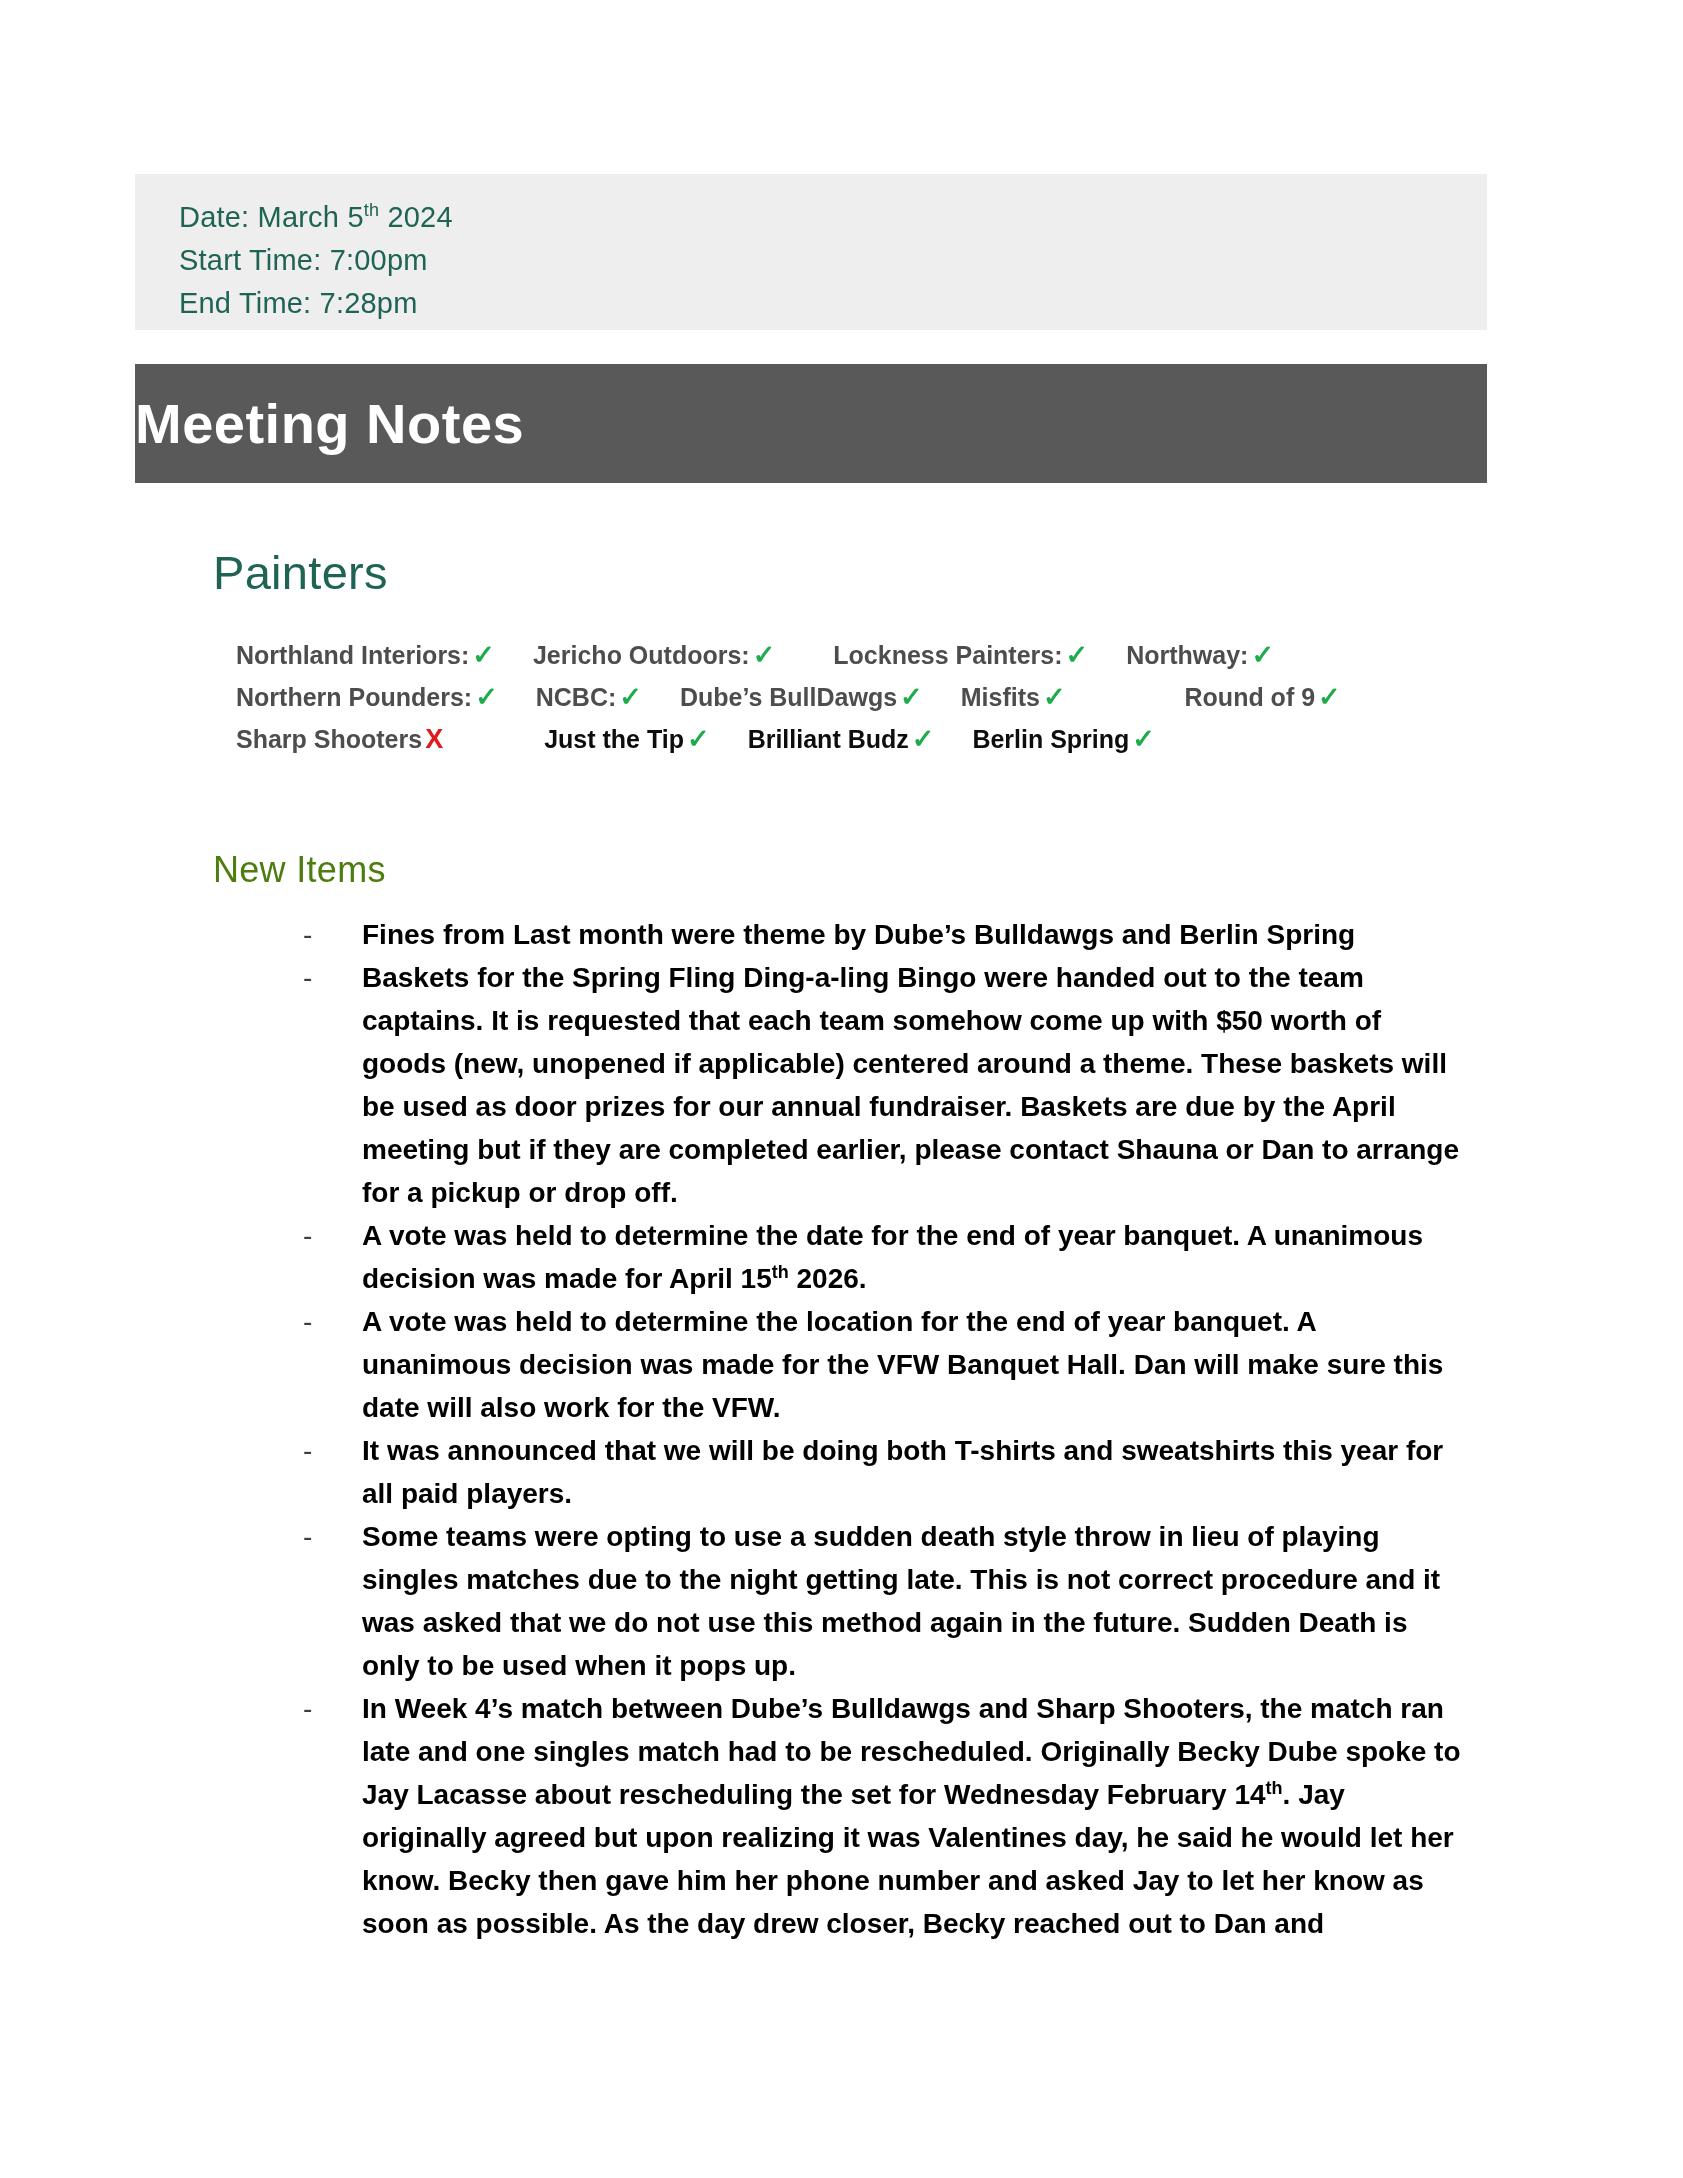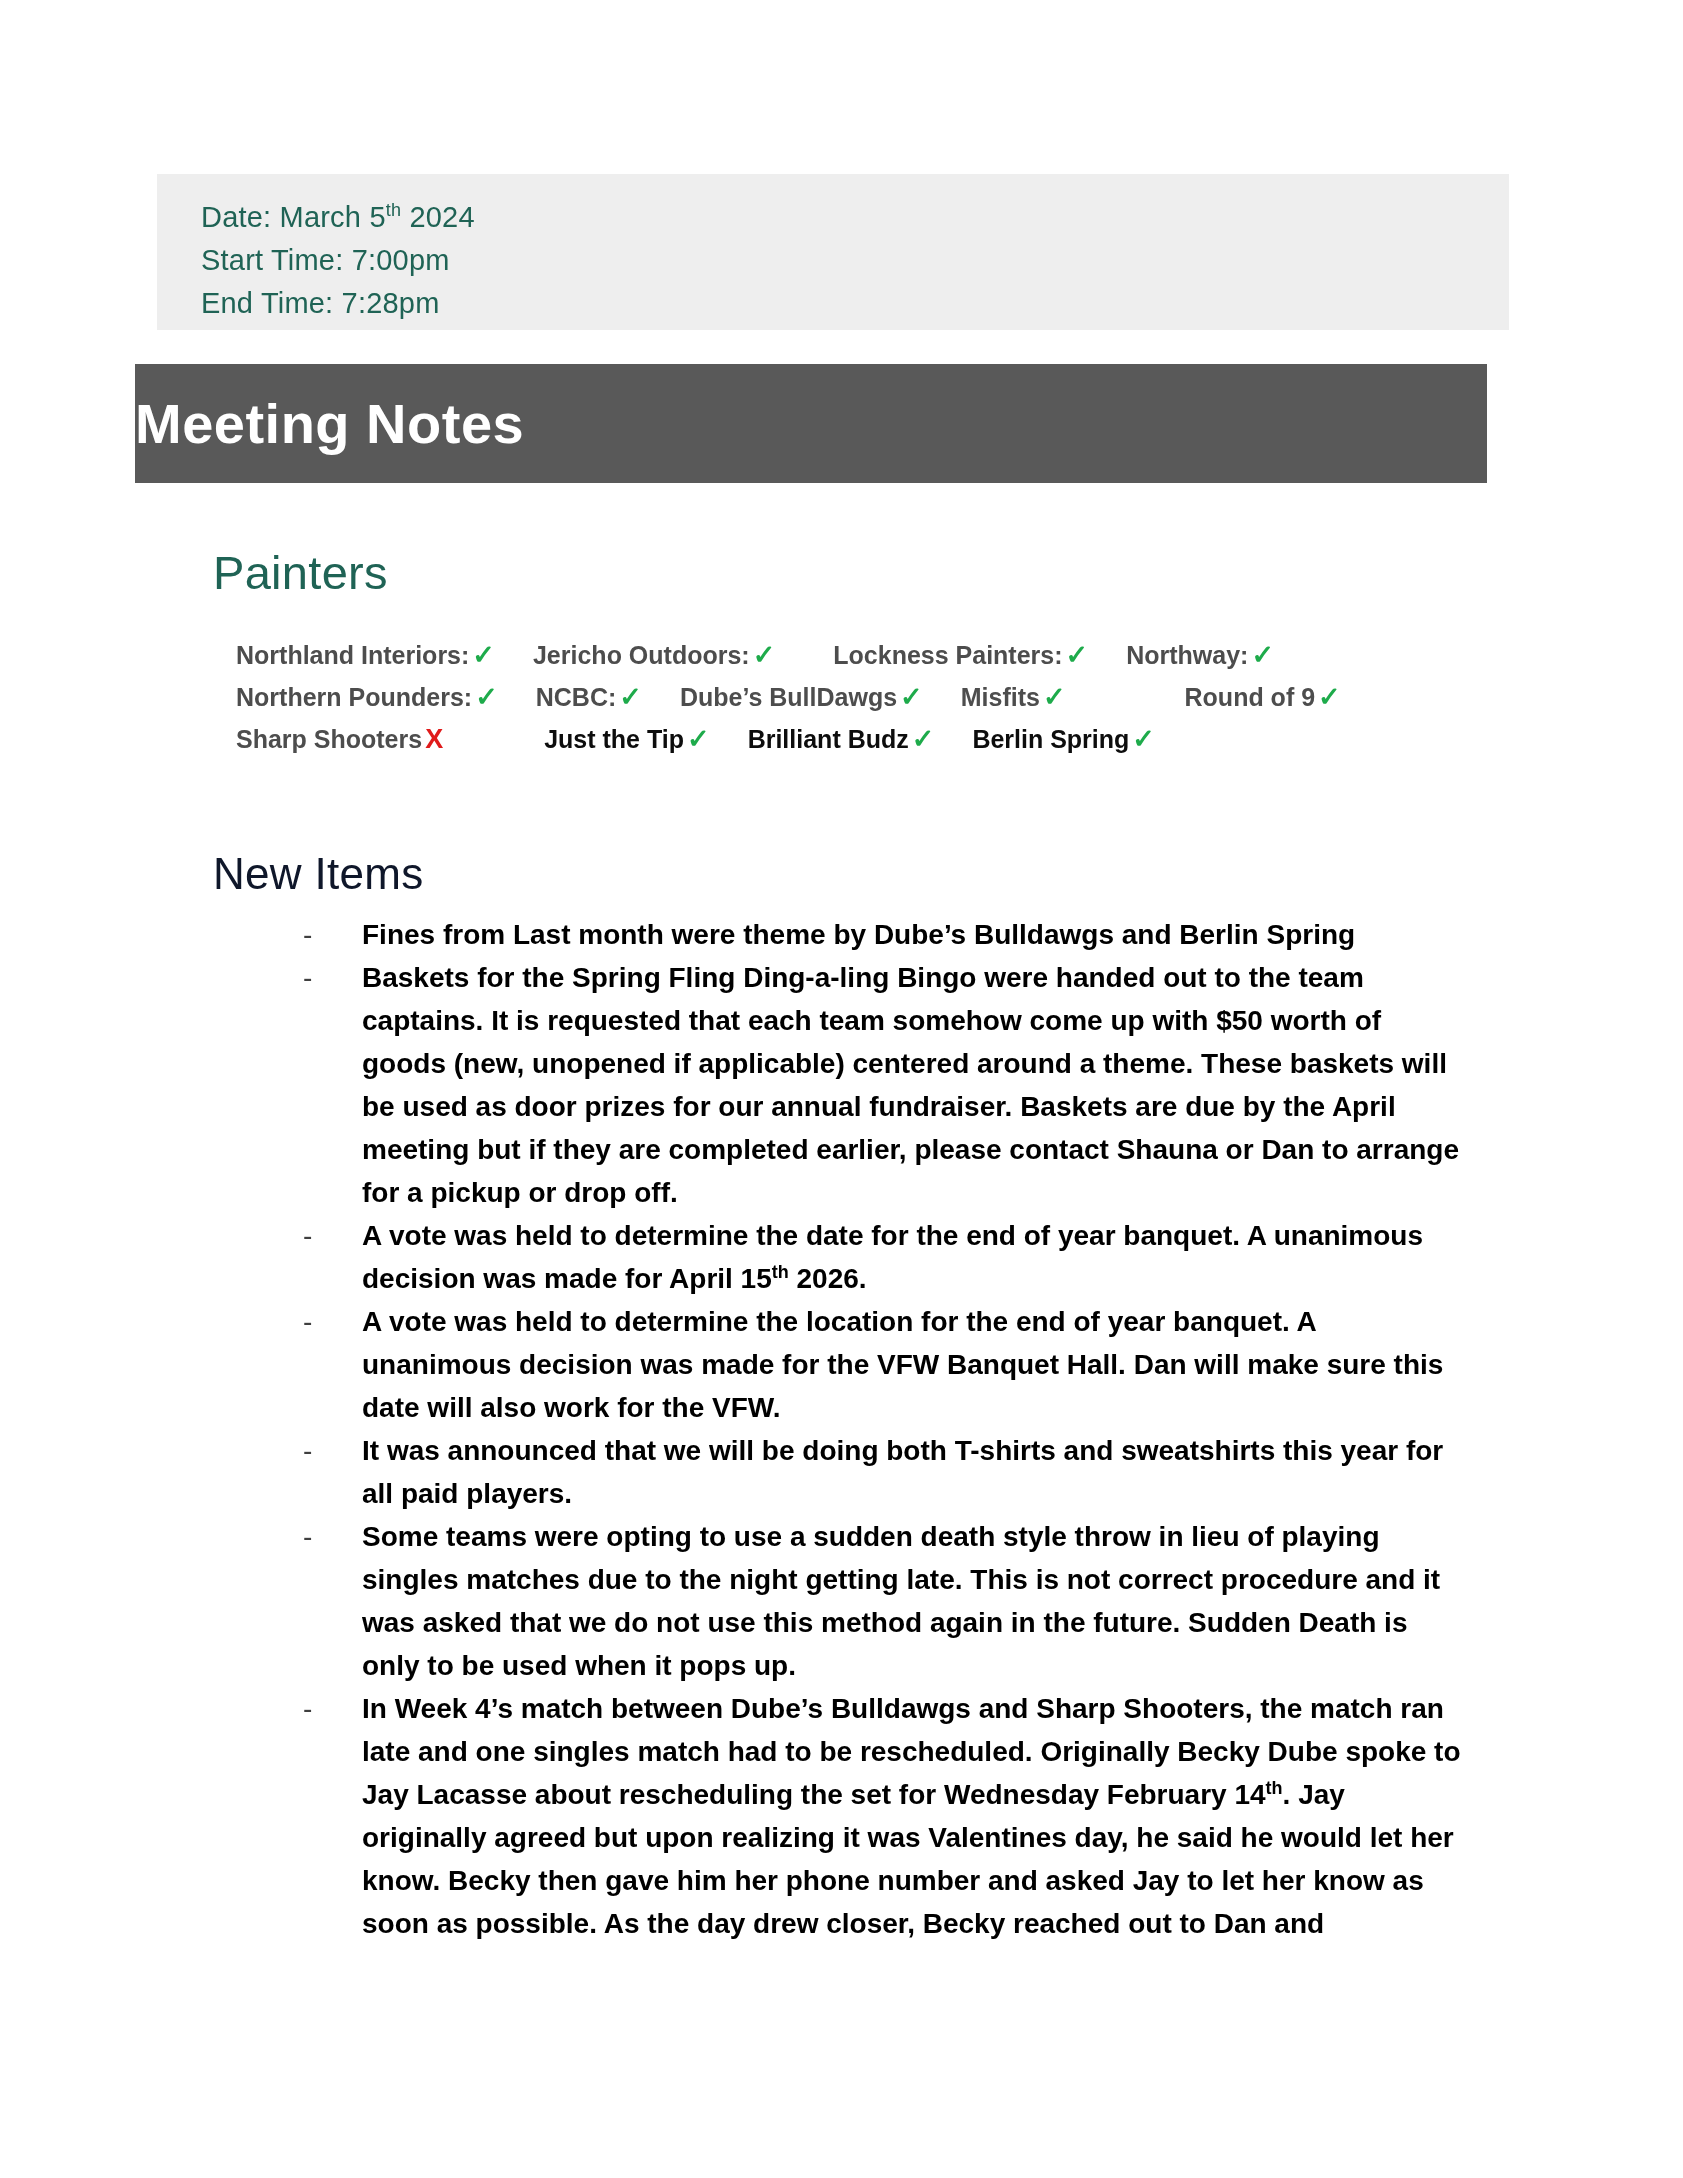--- a/index.html
+++ b/index.html
@@ -27,21 +27,20 @@
   
   .meta-box {
     position: absolute;
     left: 135px;
     top: 174px;
     width: 1352px;
     height: 156px;
     background: #eeeeee;
     box-sizing: border-box;
     padding: 22px 0 0 44px;
-    margin-left: 22px;
   }
   .meta-line {
     color: #1f6355;
     font-size: 29px;
     line-height: 43px;
     font-family: "Liberation Sans", sans-serif;
     white-space: nowrap;
     letter-spacing: 0.2px;
   }
   .meta-line sup {
@@ -77,22 +76,22 @@
     color: #1f6355;
     font-size: 47px;
     font-weight: 400;
     line-height: 1;
     letter-spacing: 0.3px;
   }
   .section-new-items {
     position: absolute;
     left: 213px;
     top: 852px;
-    color: #0f172a;
-    font-size: 44px;
+    color: #4d7c0f;
+    font-size: 36px;
     font-weight: 400;
     line-height: 1;
     letter-spacing: 0.3px;
     text-align: center;
   }
 
   
   .attending-list {
     position: absolute;
     left: 212px;

